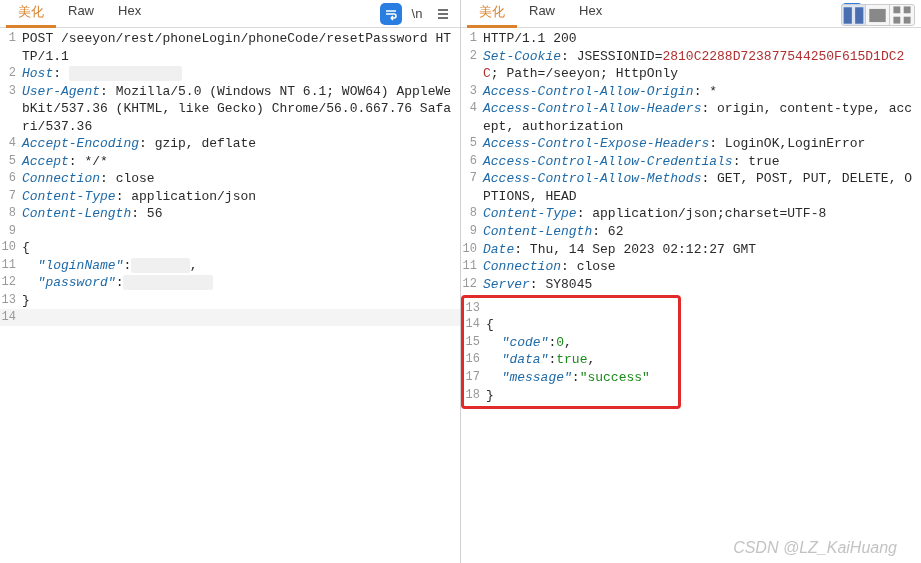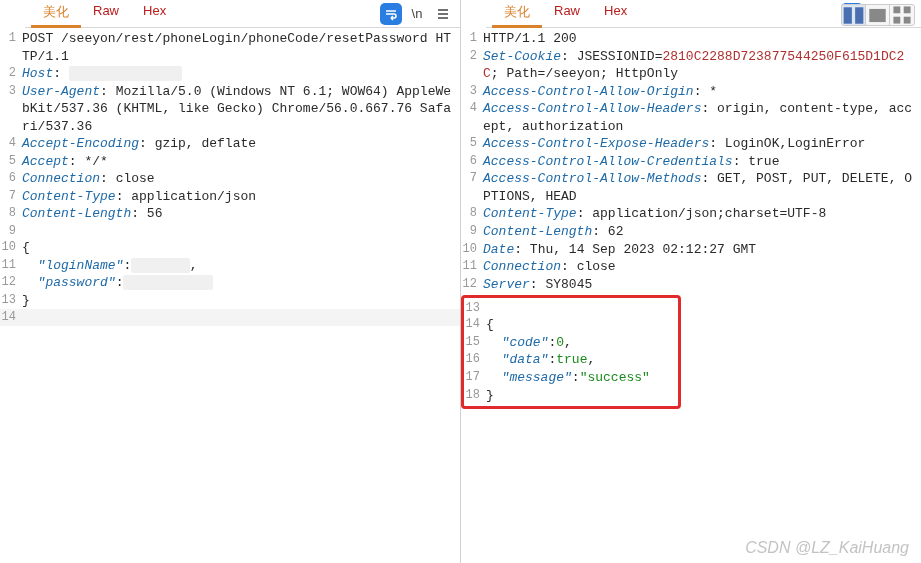--- a/index.html
+++ b/index.html
@@ -33,27 +33,26 @@
     padding: 6px 8px 4px 8px;
   }
 
   .toolbar {
     display: flex;
     align-items: center;
     padding: 0 6px;
     border-bottom: 1px solid #d8d8d8;
     height: 28px;
     gap: 0;
-    margin-left: 25px;
   }
   .tabs { display: flex; gap: 0; }
   .tab {
     padding: 4px 12px;
     font-size: 13px;
-    color: #b91c1c;
+    color: #404040;
     cursor: pointer;
     border-bottom: 3px solid transparent;
   }
   .tab.active {
     color: #d9822b;
     border-bottom-color: #d9822b;
   }
   .spacer { flex: 1; }
 
   .tool-btn {
@@ -141,21 +140,21 @@
   .red-box {
     border: 3px solid #e12a2a;
     border-radius: 4px;
     margin: 2px 240px 2px 0;
     padding: 2px 0;
   }
 
   .watermark {
     position: absolute;
     bottom: 6px;
-    right: 12px;
+    right: 24px;
     color: #c3c3c3;
     font-style: italic;
     font-size: 16px;
     pointer-events: none;
   }
 </style>
 </head>
 <body>
 
 <div class="view-group">

